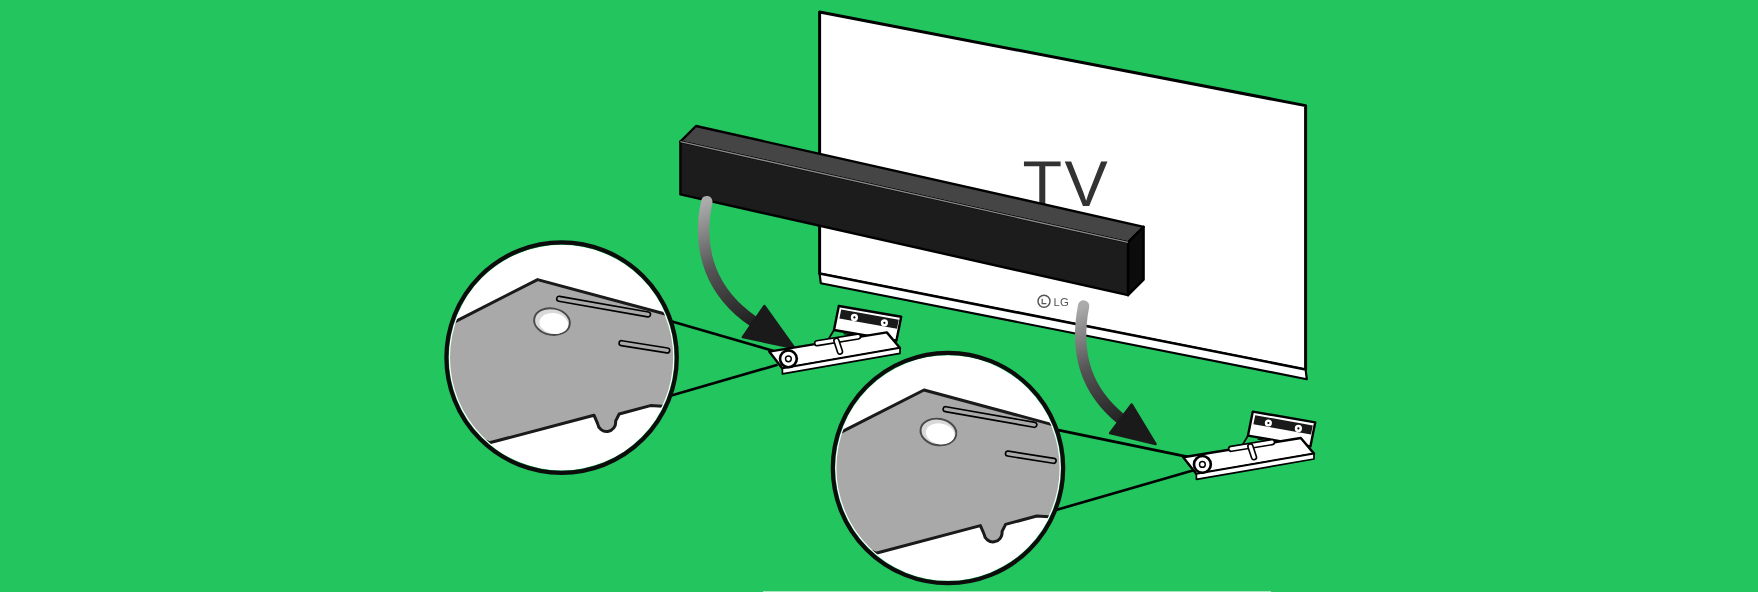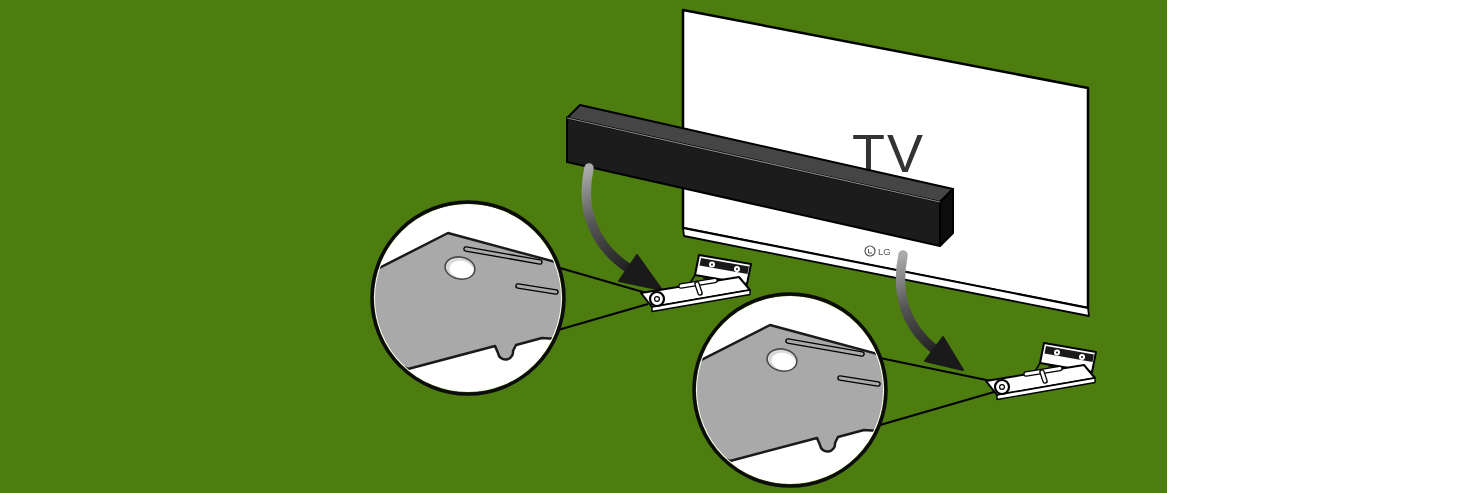--- a/index.html
+++ b/index.html
@@ -1,19 +1,19 @@
 <!DOCTYPE html>
 <html><head>
 <meta charset="utf-8">
 <style>
   html, body { margin: 0; padding: 0; background: #ffffff; }
   .stage {
-    width: 1167px;
+    width: 1465px;
     height: 493px;
-    background: #4d7c0f;
+    background: #22c55e;
     position: relative;
     overflow: hidden;
   }
   svg { display: block; }
   text { font-family: "Liberation Sans", sans-serif; }
   .tv-label-text { letter-spacing: 2px; }
 </style>
 </head>
 <body>
 

